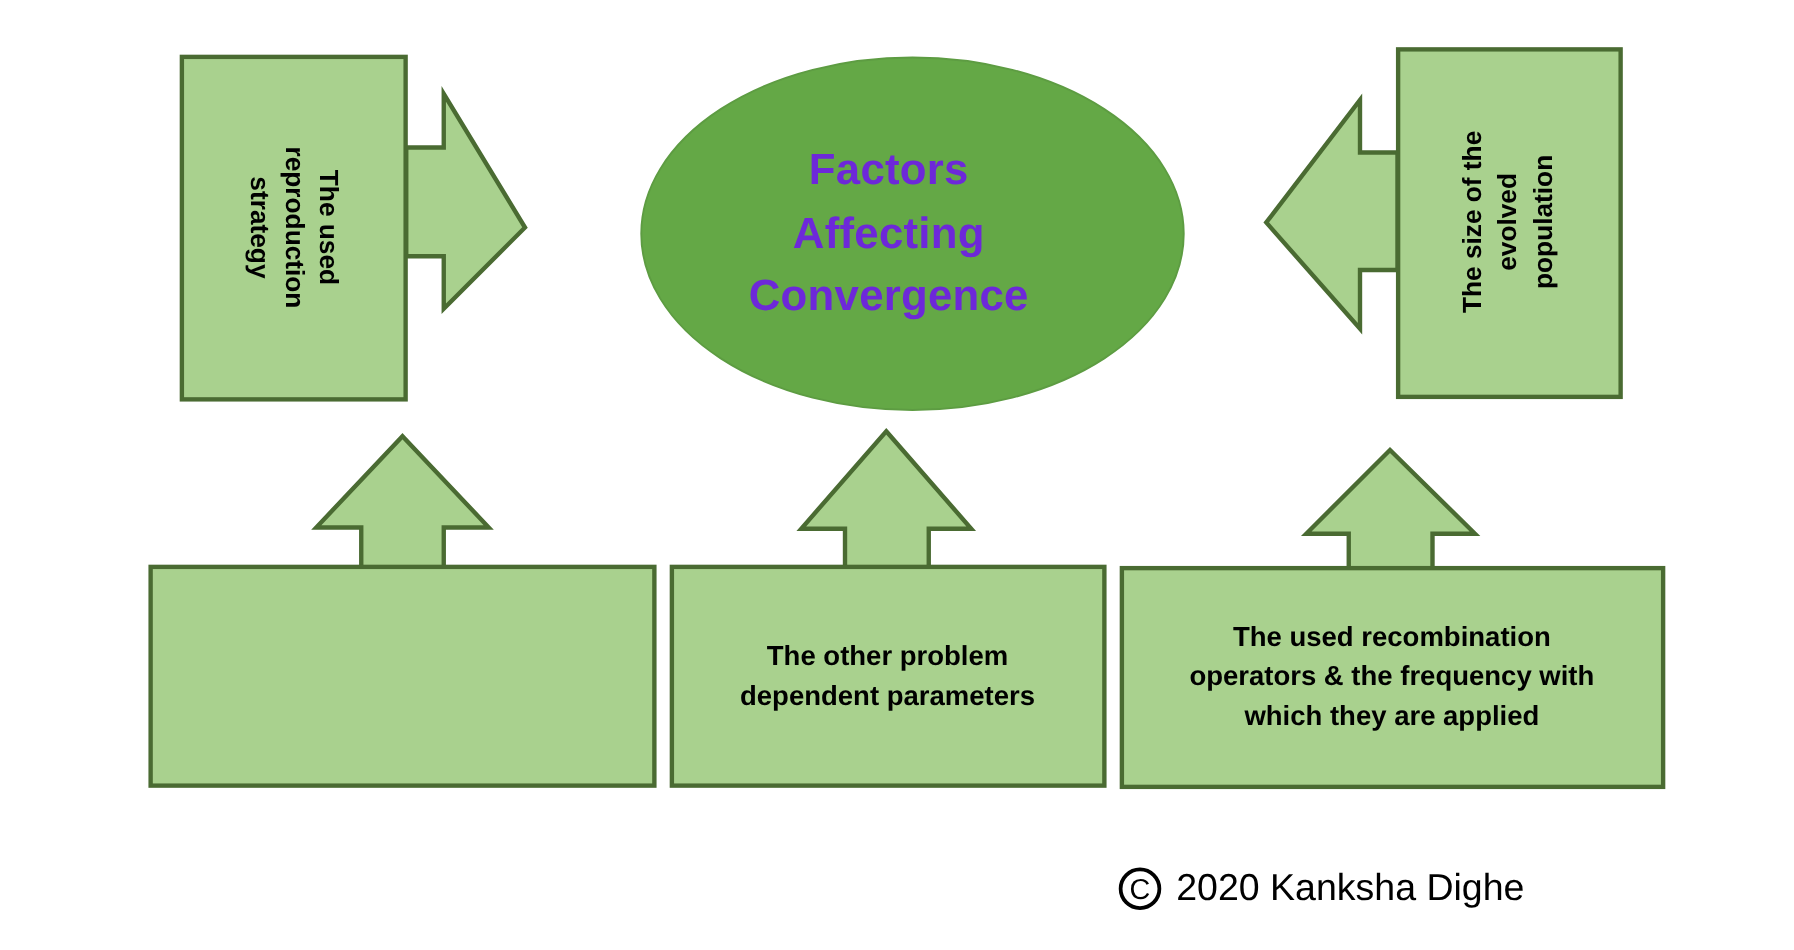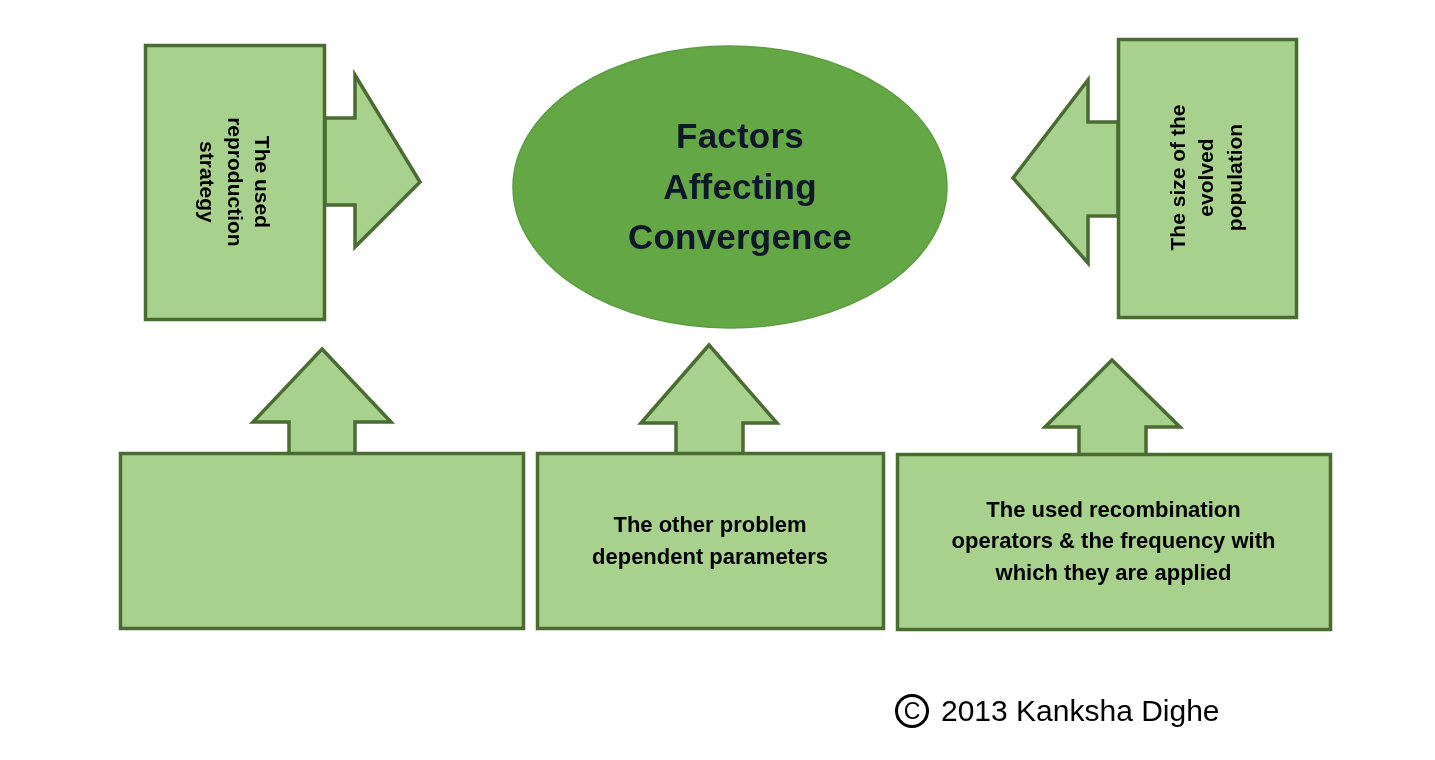--- a/index.html
+++ b/index.html
@@ -31,28 +31,28 @@
     font-weight: bold;
     color: #000000;
     text-align: center;
     line-height: 1.22;
     white-space: pre-line;
     pointer-events: none;
   }
 
   
   #center-label {
-    left: 523px;
+    left: 494px;
     top: 46px;
     width: 434px;
     height: 282px;
     display: flex;
     align-items: center;
     justify-content: center;
-    color: #0f172a;
+    color: #6d28d9;
     font-size: 35px;
     line-height: 1.45;
     letter-spacing: 0.2px;
   }
 
   
   #left-label {
     left: 144px;
     top: 44px;
     width: 181px;
@@ -179,16 +179,16 @@
 
   <div class="label bottom-label" id="bottom-label-1">The other problem
 dependent parameters</div>
 
   <div class="label bottom-label" id="bottom-label-2">The used recombination
 operators &amp; the frequency with
 which they are applied</div>
 
   <div id="copyright">
     <span class="c-glyph">C</span>
-    <span>2013 Kanksha Dighe</span>
+    <span>2020 Kanksha Dighe</span>
   </div>
 
 </div>
 
 </body></html>

